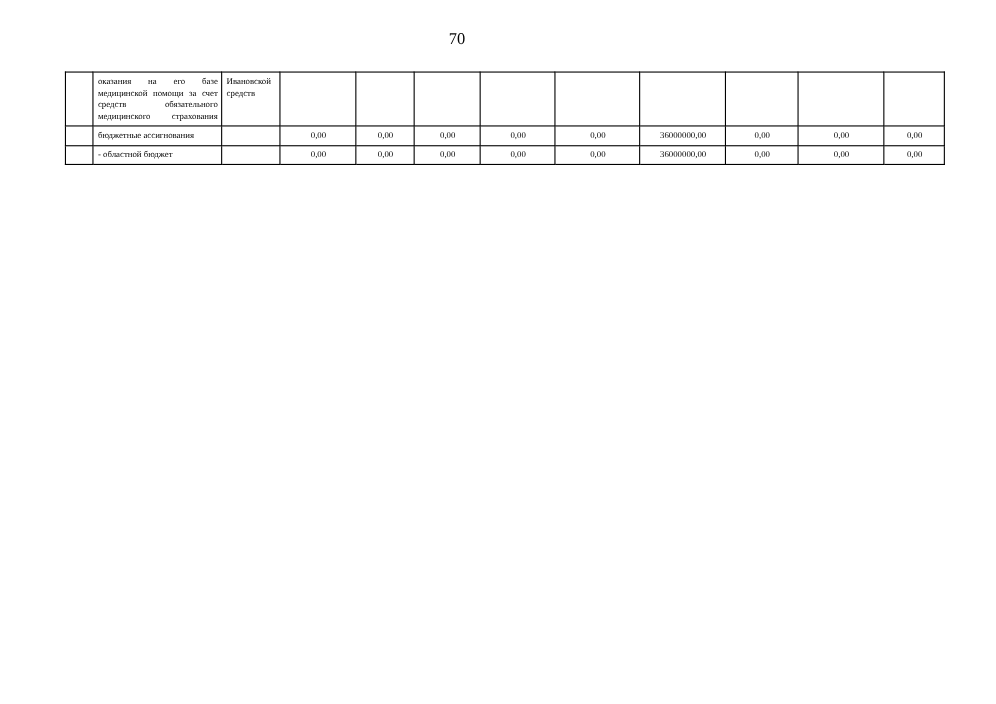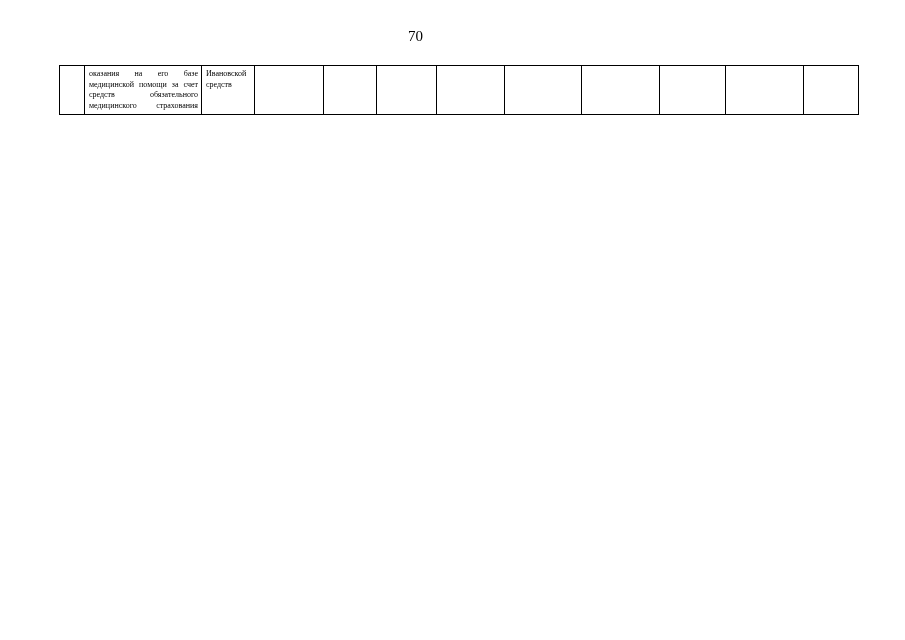--- a/index.html
+++ b/index.html
@@ -102,19 +102,47 @@
         <td class="num"></td>
         <td class="num"></td>
         <td class="num"></td>
         <td class="num"></td>
         <td class="num"></td>
         <td class="num"></td>
         <td class="num"></td>
         <td class="num"></td>
       </tr>
 
+      <tr>
+        <td class="num"></td>
+        <td class="label">бюджетные ассигнования</td>
+        <td class="num"></td>
+        <td class="num">0,00</td>
+        <td class="num">0,00</td>
+        <td class="num">0,00</td>
+        <td class="num">0,00</td>
+        <td class="num">0,00</td>
+        <td class="num">36000000,00</td>
+        <td class="num">0,00</td>
+        <td class="num">0,00</td>
+        <td class="num">0,00</td>
+      </tr>
 
+      <tr>
+        <td class="num"></td>
+        <td class="label">- областной бюджет</td>
+        <td class="num"></td>
+        <td class="num">0,00</td>
+        <td class="num">0,00</td>
+        <td class="num">0,00</td>
+        <td class="num">0,00</td>
+        <td class="num">0,00</td>
+        <td class="num">36000000,00</td>
+        <td class="num">0,00</td>
+        <td class="num">0,00</td>
+        <td class="num">0,00</td>
+      </tr>
 
 
     </tbody>
   </table>
 
 </div>
 
 </body></html>

